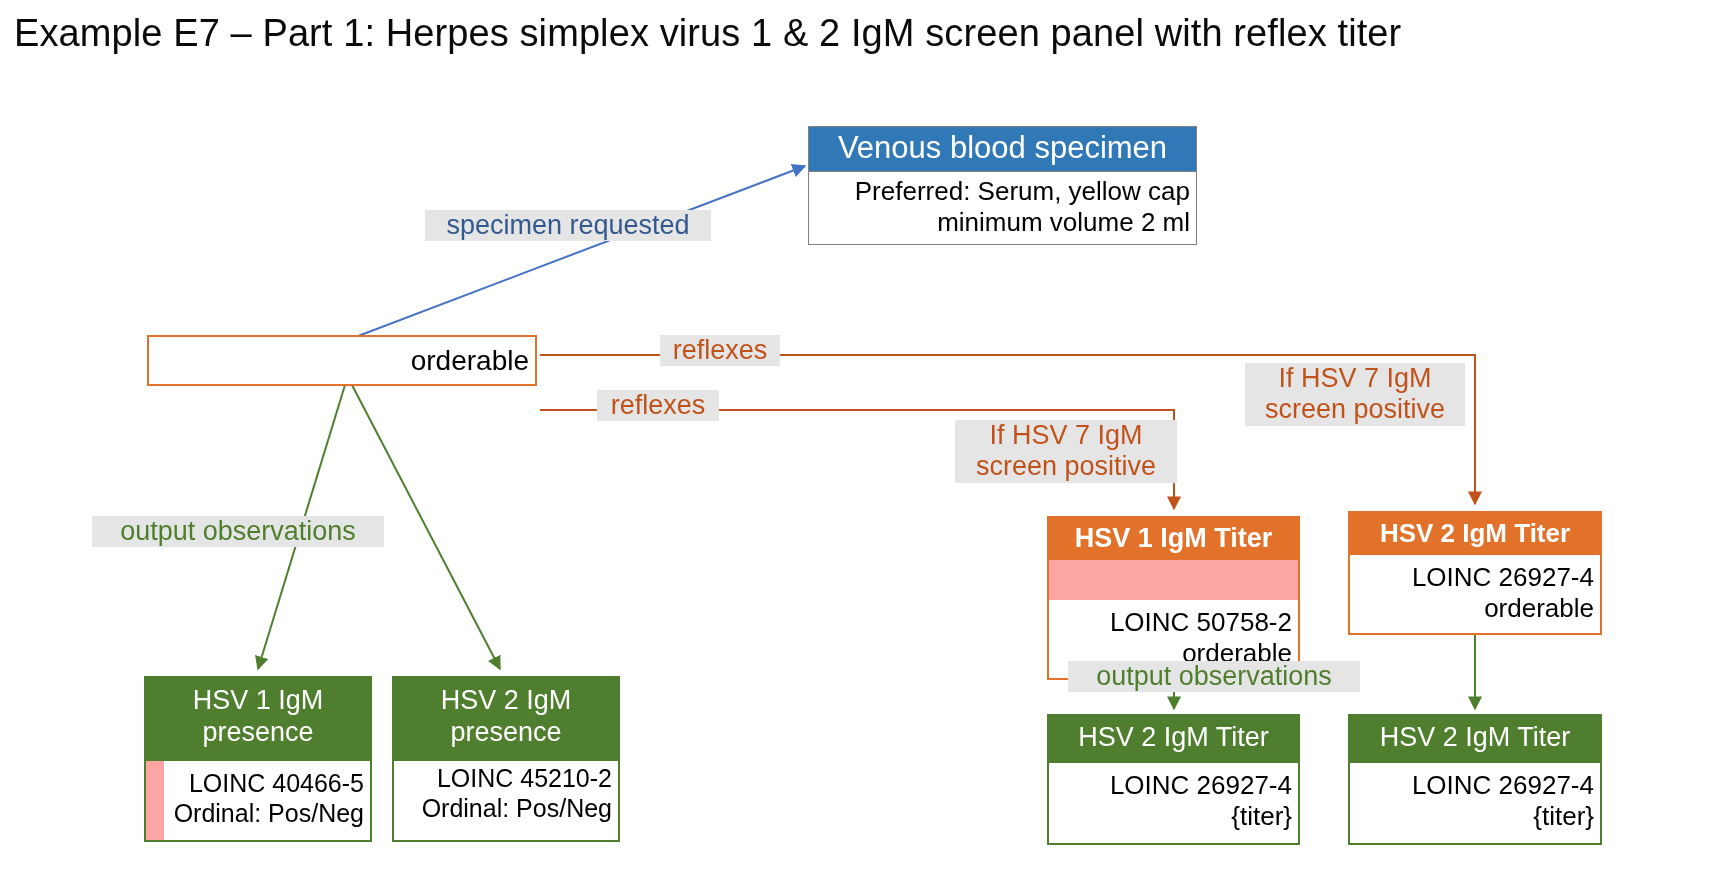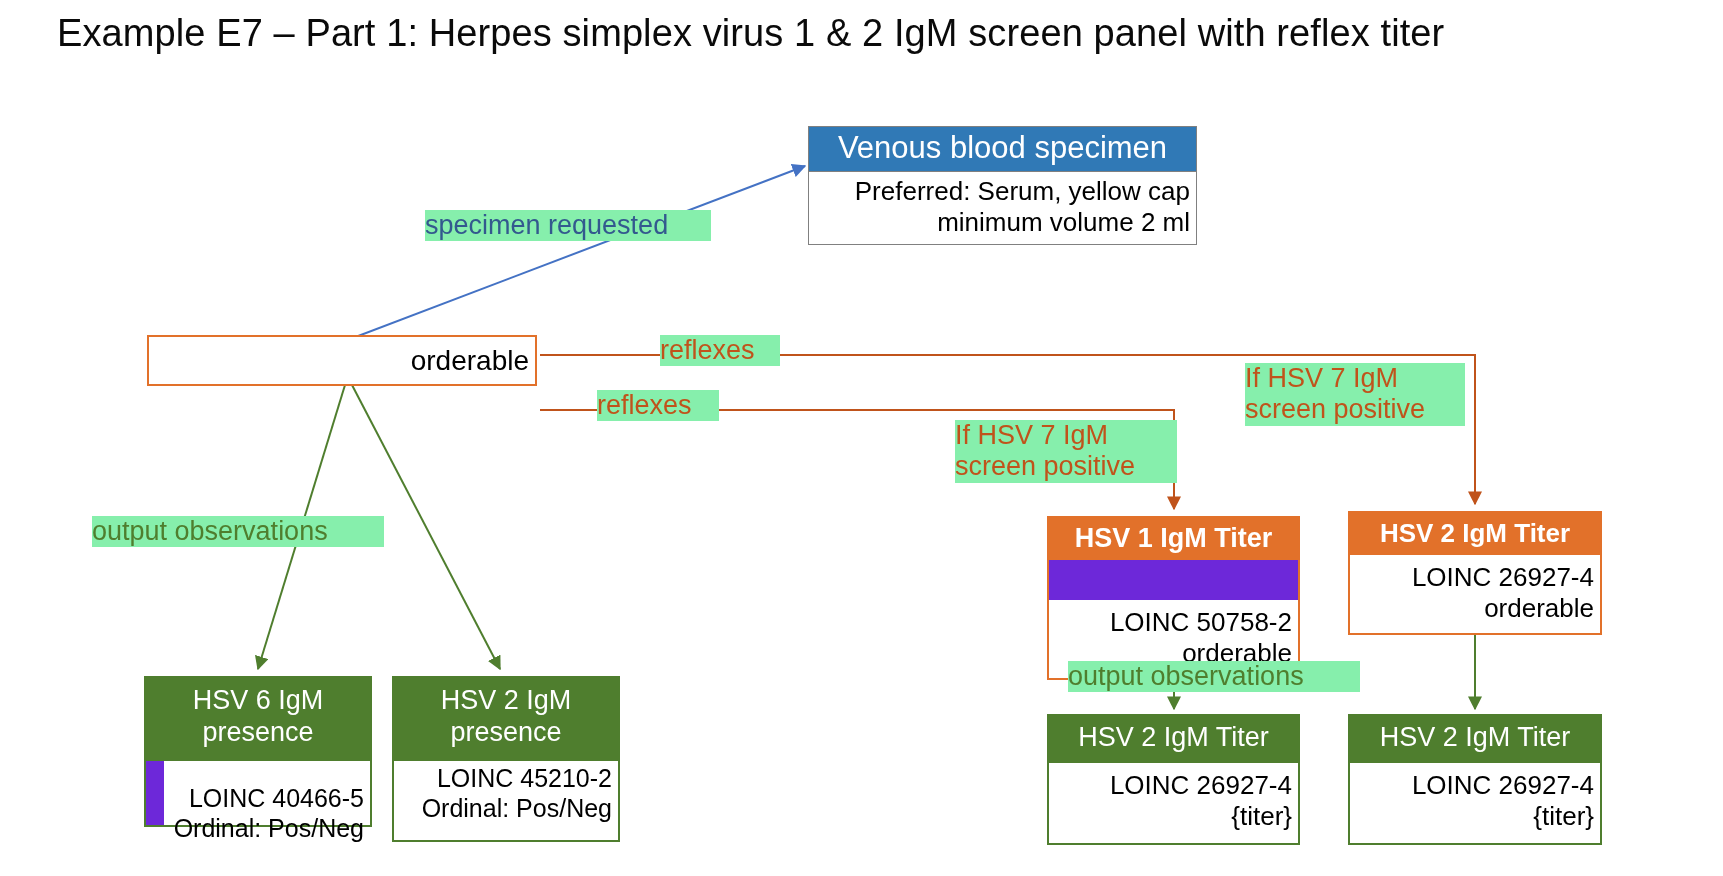--- a/index.html
+++ b/index.html
@@ -29,28 +29,27 @@
 
   .title {
     position: absolute;
     left: 14px;
     top: 12px;
     font-size: 38px;
     font-weight: 400;
     color: #0a0a0a;
     white-space: nowrap;
     letter-spacing: 0.1px;
-    margin-left: 43px;
   }
 
   
   .node {
     position: absolute;
     box-sizing: border-box;
-    background: #6d28d9;
+    background: #fca5a5;
   }
   .node .hdr {
     box-sizing: border-box;
     text-align: center;
     color: #ffffff;
     line-height: 1.18;
     white-space: pre-line;
     padding: 3px 6px 5px 6px;
   }
   .node .body {
@@ -107,41 +106,42 @@
   #node-hsv1-titer        { left: 1047px; top: 516px; width: 253px; }
   #node-hsv1-titer .hdr   { height: 42px; font-size: 27px; padding-top: 5px; }
   #node-hsv1-titer .body  { font-size: 26px; height: 78px; padding-top: 7px; margin-top: 40px; }
 
   #node-hsv2-titer        { left: 1348px; top: 511px; width: 254px; }
   #node-hsv2-titer .hdr   { height: 42px; font-size: 26px; padding-top: 5px; }
   #node-hsv2-titer .body  { font-size: 26px; height: 78px; padding-top: 7px; }
 
   #node-hsv1-pres        { left: 144px; top: 676px; width: 228px; }
   #node-hsv1-pres .hdr   { height: 83px; font-size: 27px; padding-top: 7px; }
-  #node-hsv1-pres .body  { font-size: 25px; height: 64px; padding-top: 22px; margin-left: 18px; }
+  #node-hsv1-pres .body  { font-size: 25px; height: 79px; padding-top: 7px; margin-left: 18px; }
 
   #node-hsv2-pres        { left: 392px; top: 676px; width: 228px; }
   #node-hsv2-pres .hdr   { height: 83px; font-size: 27px; padding-top: 7px; }
   #node-hsv2-pres .body  { font-size: 25px; height: 79px; padding-top: 2px; }
 
   #node-out-left         { left: 1047px; top: 714px; width: 253px; }
   #node-out-left .hdr    { height: 47px; font-size: 27px; padding-top: 6px; }
   #node-out-left .body   { font-size: 26px; height: 80px; padding-top: 7px; }
 
   #node-out-right        { left: 1348px; top: 714px; width: 254px; }
   #node-out-right .hdr   { height: 47px; font-size: 27px; padding-top: 6px; }
   #node-out-right .body  { font-size: 26px; height: 80px; padding-top: 7px; }
 
   
   .elabel {
     position: absolute;
     font-size: 27px;
     line-height: 1.16;
     white-space: pre-line;
-    background: #86efac;
+    text-align: center;
+    background: #e5e5e5;
   }
   .elabel.blue   { color: #33598E; }
   .elabel.orange { color: #C0531B; }
   .elabel.green  { color: #4F7E2E; }
 
   #lbl-specimen-requested { left: 425px; top: 210px; width: 286px; }
   #lbl-reflexes-1         { left: 660px; top: 335px; width: 120px; }
   #lbl-reflexes-2         { left: 597px; top: 390px; width: 122px; }
   #lbl-if-hsv1            { left: 955px; top: 420px; width: 222px; }
   #lbl-if-hsv2            { left: 1245px; top: 363px; width: 220px; }
@@ -199,21 +199,21 @@
 orderable</div>
   </div>
 
   <div class="node orange" id="node-hsv2-titer">
     <div class="hdr">HSV 2 IgM Titer</div>
     <div class="body">LOINC 26927-4
 orderable</div>
   </div>
 
   <div class="node green" id="node-hsv1-pres">
-    <div class="hdr">HSV 6 IgM
+    <div class="hdr">HSV 1 IgM
 presence</div>
     <div class="body">LOINC 40466-5
 Ordinal: Pos/Neg</div>
   </div>
 
   <div class="node green" id="node-hsv2-pres">
     <div class="hdr">HSV 2 IgM
 presence</div>
     <div class="body">LOINC 45210-2
 Ordinal: Pos/Neg</div>

